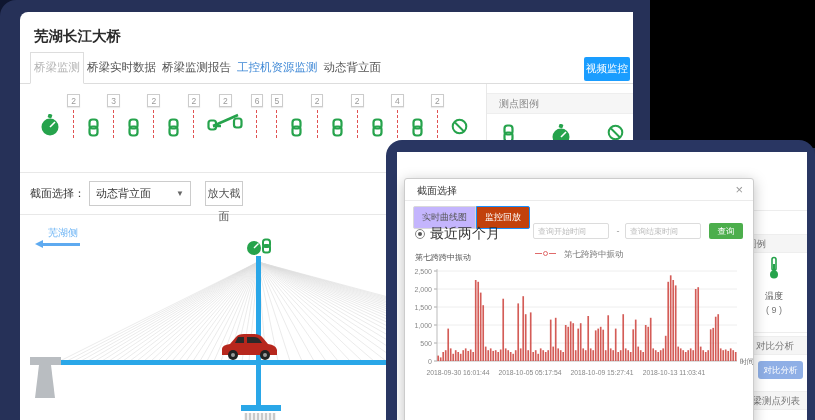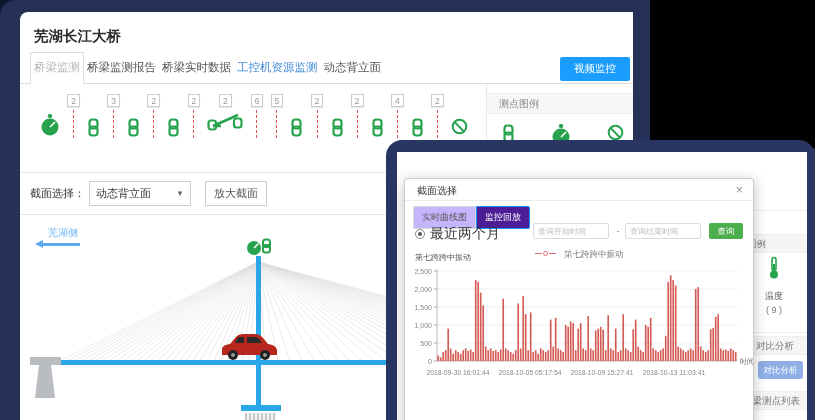--- a/index.html
+++ b/index.html
@@ -8,21 +8,21 @@
   .app-bg{position:absolute;inset:0;background:#263158;border-radius:16px 0 0 0;}
   .black-patch{position:absolute;left:650px;top:0;width:165px;height:148px;background:#000;}
 
   
   .main-win{position:absolute;left:20px;top:12px;width:613px;height:408px;background:#fff;border-radius:8px 0 0 0;z-index:2;}
   .win-title{position:absolute;left:14px;top:15px;font-size:14.5px;font-weight:700;color:#2b2b2b;}
   .tabbar{position:absolute;left:0;right:0;top:42px;height:30px;border-bottom:1px solid #ddd;display:flex;align-items:flex-end;}
   .tab{font-size:11.5px;color:#555;padding:7px 3px 8px;white-space:nowrap;}
   .tab.active{border:1px solid #ddd;border-bottom:1px solid #fff;margin-bottom:-1px;margin-left:10px;color:#b5b5b5;background:#fff;}
   .tab.blue{color:#4089d6;}
-  .video-btn{position:absolute;top:45px;right:3px;padding:5px 14px;font-size:10.5px;background:#1a9dff;color:#fff;border-radius:2px;cursor:pointer;}
+  .video-btn{position:absolute;top:45px;right:3px;padding:5px 2px;font-size:10.5px;background:#1a9dff;color:#fff;border-radius:2px;cursor:pointer;}
 
   
   .sensor-strip{position:absolute;left:20px;top:82px;width:428px;display:flex;justify-content:space-between;align-items:flex-start;}
   .s-item{display:flex;flex-direction:column;align-items:center;}
   .s-badge{font-size:8.5px;color:#999;border:1px solid #ccc;background:#fff;padding:0 3px;height:13px;line-height:12px;box-shadow:0 1px 1px rgba(0,0,0,.08);margin-bottom:3px;}
   .s-dash{height:28px;border-left:1px dashed #e05252;width:0;}
   .with-badge{margin-top:1px;}
   .no-badge-link-icon{margin-top:24px;}
   .no-badge-gauge-icon{margin-top:20px;}
   .no-badge-ban-icon{margin-top:24px;}
@@ -30,21 +30,21 @@
   
   .vline{position:absolute;left:466px;top:72px;width:1px;height:336px;background:#e8e8e8;}
   .legend-band{position:absolute;left:467px;top:81px;width:146px;height:21px;background:#f6f6f6;border-top:1px solid #eee;border-bottom:1px solid #eee;line-height:20px;font-size:10px;color:#888;padding-left:12px;}
   .legend-icons{position:absolute;left:482px;top:112px;display:flex;gap:36px;}
 
   
   .toolbar{position:absolute;left:0;top:160px;width:466px;height:43px;border-top:1px solid #e8e8e8;border-bottom:1px solid #e8e8e8;display:flex;align-items:center;padding-left:10px;}
   .tb-label{font-size:11px;color:#333;}
   .tb-select{width:102px;height:25px;border:1px solid #ccc;display:flex;align-items:center;justify-content:space-between;padding:0 6px;margin-left:4px;font-size:11px;color:#333;cursor:pointer;background:#fff;}
   .tb-caret{font-size:8px;color:#666;}
-  .tb-btn{width:62px;height:25px;border:1px solid #ccc;background:#fff;font-size:11px;color:#555;text-align:center;line-height:23px;margin-left:14px;cursor:pointer;}
+  .tb-btn{width:38px;height:25px;border:1px solid #ccc;background:#fff;font-size:11px;color:#555;text-align:center;line-height:23px;margin-left:14px;cursor:pointer;}
 
   
   .direction{position:absolute;left:22px;top:210px;}
   .direction .txt{font-size:10px;color:#70b6f5;margin-left:6px;}
   .dir-arrow{margin-top:3px;width:38px;height:3px;background:#5eaaf0;position:relative;}
   .dir-arrow:before{content:"";position:absolute;left:-7px;top:-3px;border-top:4.5px solid transparent;border-bottom:4.5px solid transparent;border-right:8px solid #5eaaf0;}
 
   .bridge-svg{position:absolute;left:0;top:226px;}
 
   
@@ -58,21 +58,21 @@
   .thermo-block .t-count{font-size:9px;color:#777;margin-top:2px;}
   .compare-btn{position:absolute;left:361px;top:209px;width:45px;height:18px;background:#8fafe6;border-radius:3px;color:#fff;font-size:8.5px;text-align:center;line-height:18px;cursor:pointer;}
 
   
   .modal{position:absolute;left:404px;top:178px;width:350px;height:250px;background:#fff;border:1px solid #ccc;border-radius:3px;box-shadow:0 3px 14px rgba(0,0,0,.25);z-index:6;}
   .m-header{position:absolute;left:0;right:0;top:0;height:22px;border-bottom:1px solid #ebebeb;}
   .m-title{position:absolute;left:12px;top:5px;font-size:10px;color:#333;}
   .m-close{position:absolute;right:10px;top:3px;font-size:13px;color:#999;cursor:pointer;line-height:16px;}
   .m-tabs{position:absolute;left:8px;top:27px;display:flex;}
   .m-tab{font-size:9px;padding:4px 8px;border:1px solid #d9d9d9;color:#555;background:#c4b5fd;border-radius:2px 0 0 2px;cursor:pointer;}
-  .m-tab.active{background:#4c1d95;border-color:#1890ff;color:#fff;border-radius:0 2px 2px 0;font-family:Liberation Mono, monospace;}
+  .m-tab.active{background:#c2410c;border-color:#1890ff;color:#fff;border-radius:0 2px 2px 0;font-family:Liberation Mono, monospace;}
   .m-radio-row{position:absolute;left:10px;top:46px;display:flex;align-items:center;}
   .radio{width:10px;height:10px;border:1px solid #888;border-radius:50%;position:relative;display:inline-block;}
   .radio i{position:absolute;inset:2px;background:#555;border-radius:50%;}
   .m-radio-label{font-size:14px;color:#333;margin-left:5px;}
   .m-input{position:absolute;top:44px;height:16px;border:1px solid #dcdcdc;border-radius:2px;font-size:8px;color:#555;padding:0 4px;width:76px;}
   .m-input::placeholder{color:#bbb;}
   .m-sep{position:absolute;left:208px;top:44px;width:10px;height:16px;text-align:center;line-height:16px;font-size:9px;color:#999;}
   .m-query{position:absolute;left:304px;top:44px;width:34px;height:16px;background:#4cae4c;border-radius:2px;color:#fff;font-size:8.5px;text-align:center;line-height:16px;cursor:pointer;}
   .m-legend{position:absolute;left:0;right:0;top:64px;text-align:center;white-space:nowrap;}
   .lg-seg{display:inline-block;width:7px;height:1px;background:#e06a6a;vertical-align:3px;}
@@ -86,22 +86,22 @@
 
 <div class="stage">
   <div class="app-bg"></div>
   <div class="black-patch"></div>
 
   <div class="main-win">
     <div class="win-title">芜湖长江大桥</div>
 
     <div class="tabbar">
       <div class="tab active">桥梁监测</div>
+      <div class="tab">桥梁实时数据</div>
       <div class="tab">桥梁监测报告</div>
-      <div class="tab">桥梁实时数据</div>
       <div class="tab blue">工控机资源监测</div>
       <div class="tab">动态背立面</div>
     </div>
     <div class="video-btn">视频监控</div>
 
     <div class="sensor-strip">
         <div class="s-item">
           <div class="s-icon no-badge-gauge-icon"><svg width="20" height="24" viewBox="0 0 20 24">
               <rect x="8" y="0" width="4" height="4" rx="1" fill="#26a34c" transform="rotate(18 10 2)"></rect>
               <circle cx="10" cy="13" r="8.5" fill="#26a34c"></circle>

